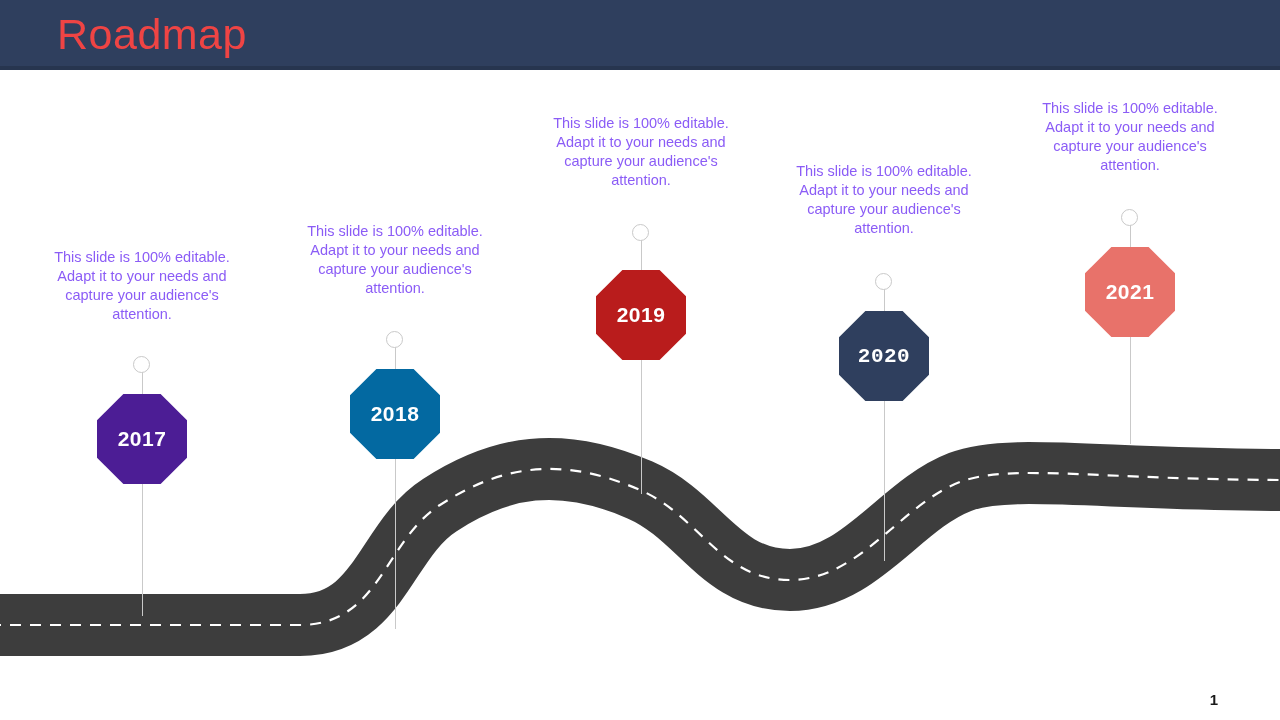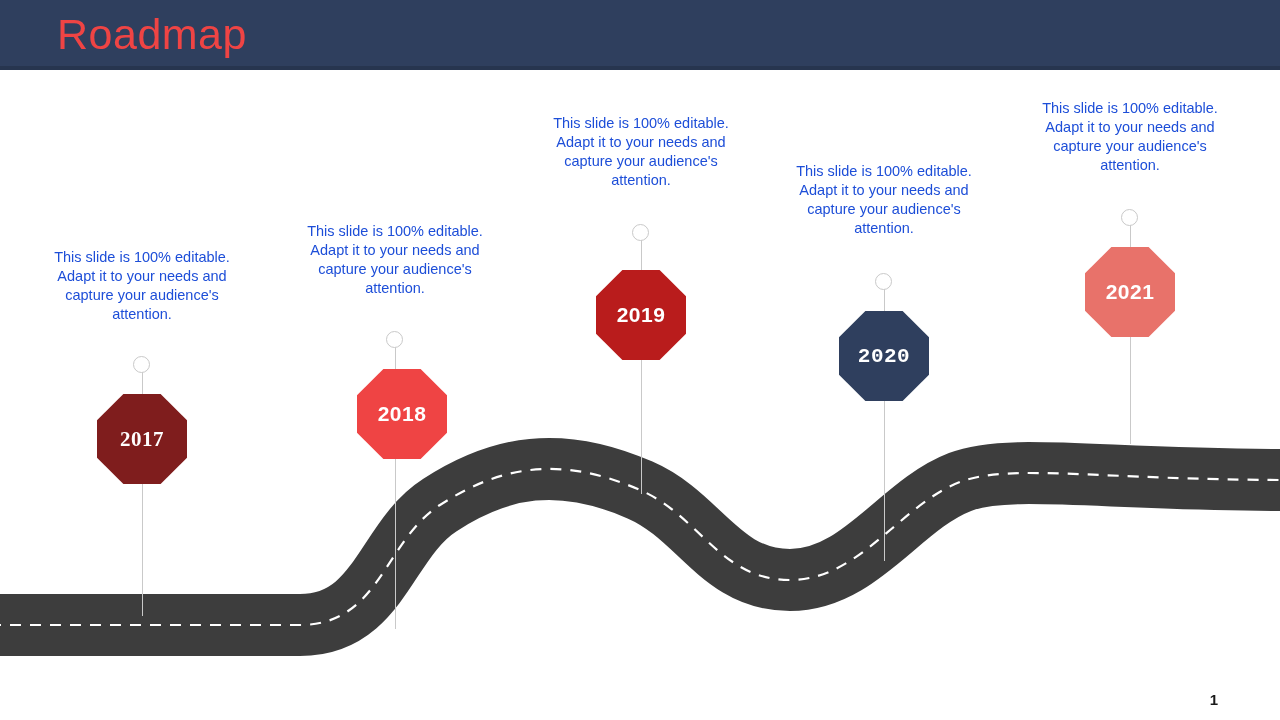--- a/index.html
+++ b/index.html
@@ -54,21 +54,21 @@
     position: absolute;
     width: 200px;
   }
   .milestone-text {
     position: absolute;
     width: 200px;
     left: 0;
     text-align: center;
     font-size: 14.5px;
     line-height: 19px;
-    color: #1d4ed8;
+    color: #8b5cf6;
   }
   .connector-line {
     position: absolute;
     width: 1px;
     background: #c9c9c9;
     left: 100px;
   }
   .connector-circle {
     position: absolute;
     width: 17px;
@@ -130,30 +130,30 @@
            C 500 466 560 455 640 490
            C 700 516 720 580 790 580
            C 860 580 900 505 960 482
            C 1010 463 1100 480 1290 480" fill="none" stroke="#FFFFFF" stroke-width="2.2" stroke-dasharray="11 9" stroke-linecap="butt"></path>
 </svg>
 
 <div class="milestone" id="m0" style="left: 42px;">
   <div class="milestone-text" style="top: 248px;">This slide is 100% editable. Adapt it to your needs and capture your audience's attention.</div>
   <div class="connector-line" style="top: 364px; height: 252px; background: rgb(201, 201, 201);"></div>
   <div class="connector-circle" style="top: 356px; border-color: rgb(201, 201, 201);"></div>
-  <div class="octagon" style="top: 394px; background: #7f1d1d; font-family: Liberation Serif, serif;">
+  <div class="octagon" style="top: 394px; background: #4c1d95;">
     <span class="octagon-label">2017</span>
   </div>
 </div>
 
 <div class="milestone" id="m1" style="left: 295px;">
   <div class="milestone-text" style="top: 222px;">This slide is 100% editable. Adapt it to your needs and capture your audience's attention.</div>
   <div class="connector-line" style="top: 339px; height: 290px; background: rgb(201, 201, 201);"></div>
   <div class="connector-circle" style="top: 331px; border-color: rgb(201, 201, 201);"></div>
-  <div class="octagon" style="top: 369px; background: #ef4444; margin-left: 7px;">
+  <div class="octagon" style="top: 369px; background: #0369a1;">
     <span class="octagon-label">2018</span>
   </div>
 </div>
 
 <div class="milestone" id="m2" style="left: 541px;">
   <div class="milestone-text" style="top: 114px;">This slide is 100% editable. Adapt it to your needs and capture your audience's attention.</div>
   <div class="connector-line" style="top: 232px; height: 262px; background: rgb(201, 201, 201);"></div>
   <div class="connector-circle" style="top: 224px; border-color: rgb(201, 201, 201);"></div>
   <div class="octagon" style="top: 262px; background: #b91c1c; margin-top: 8px;">
     <span class="octagon-label">2019</span>

